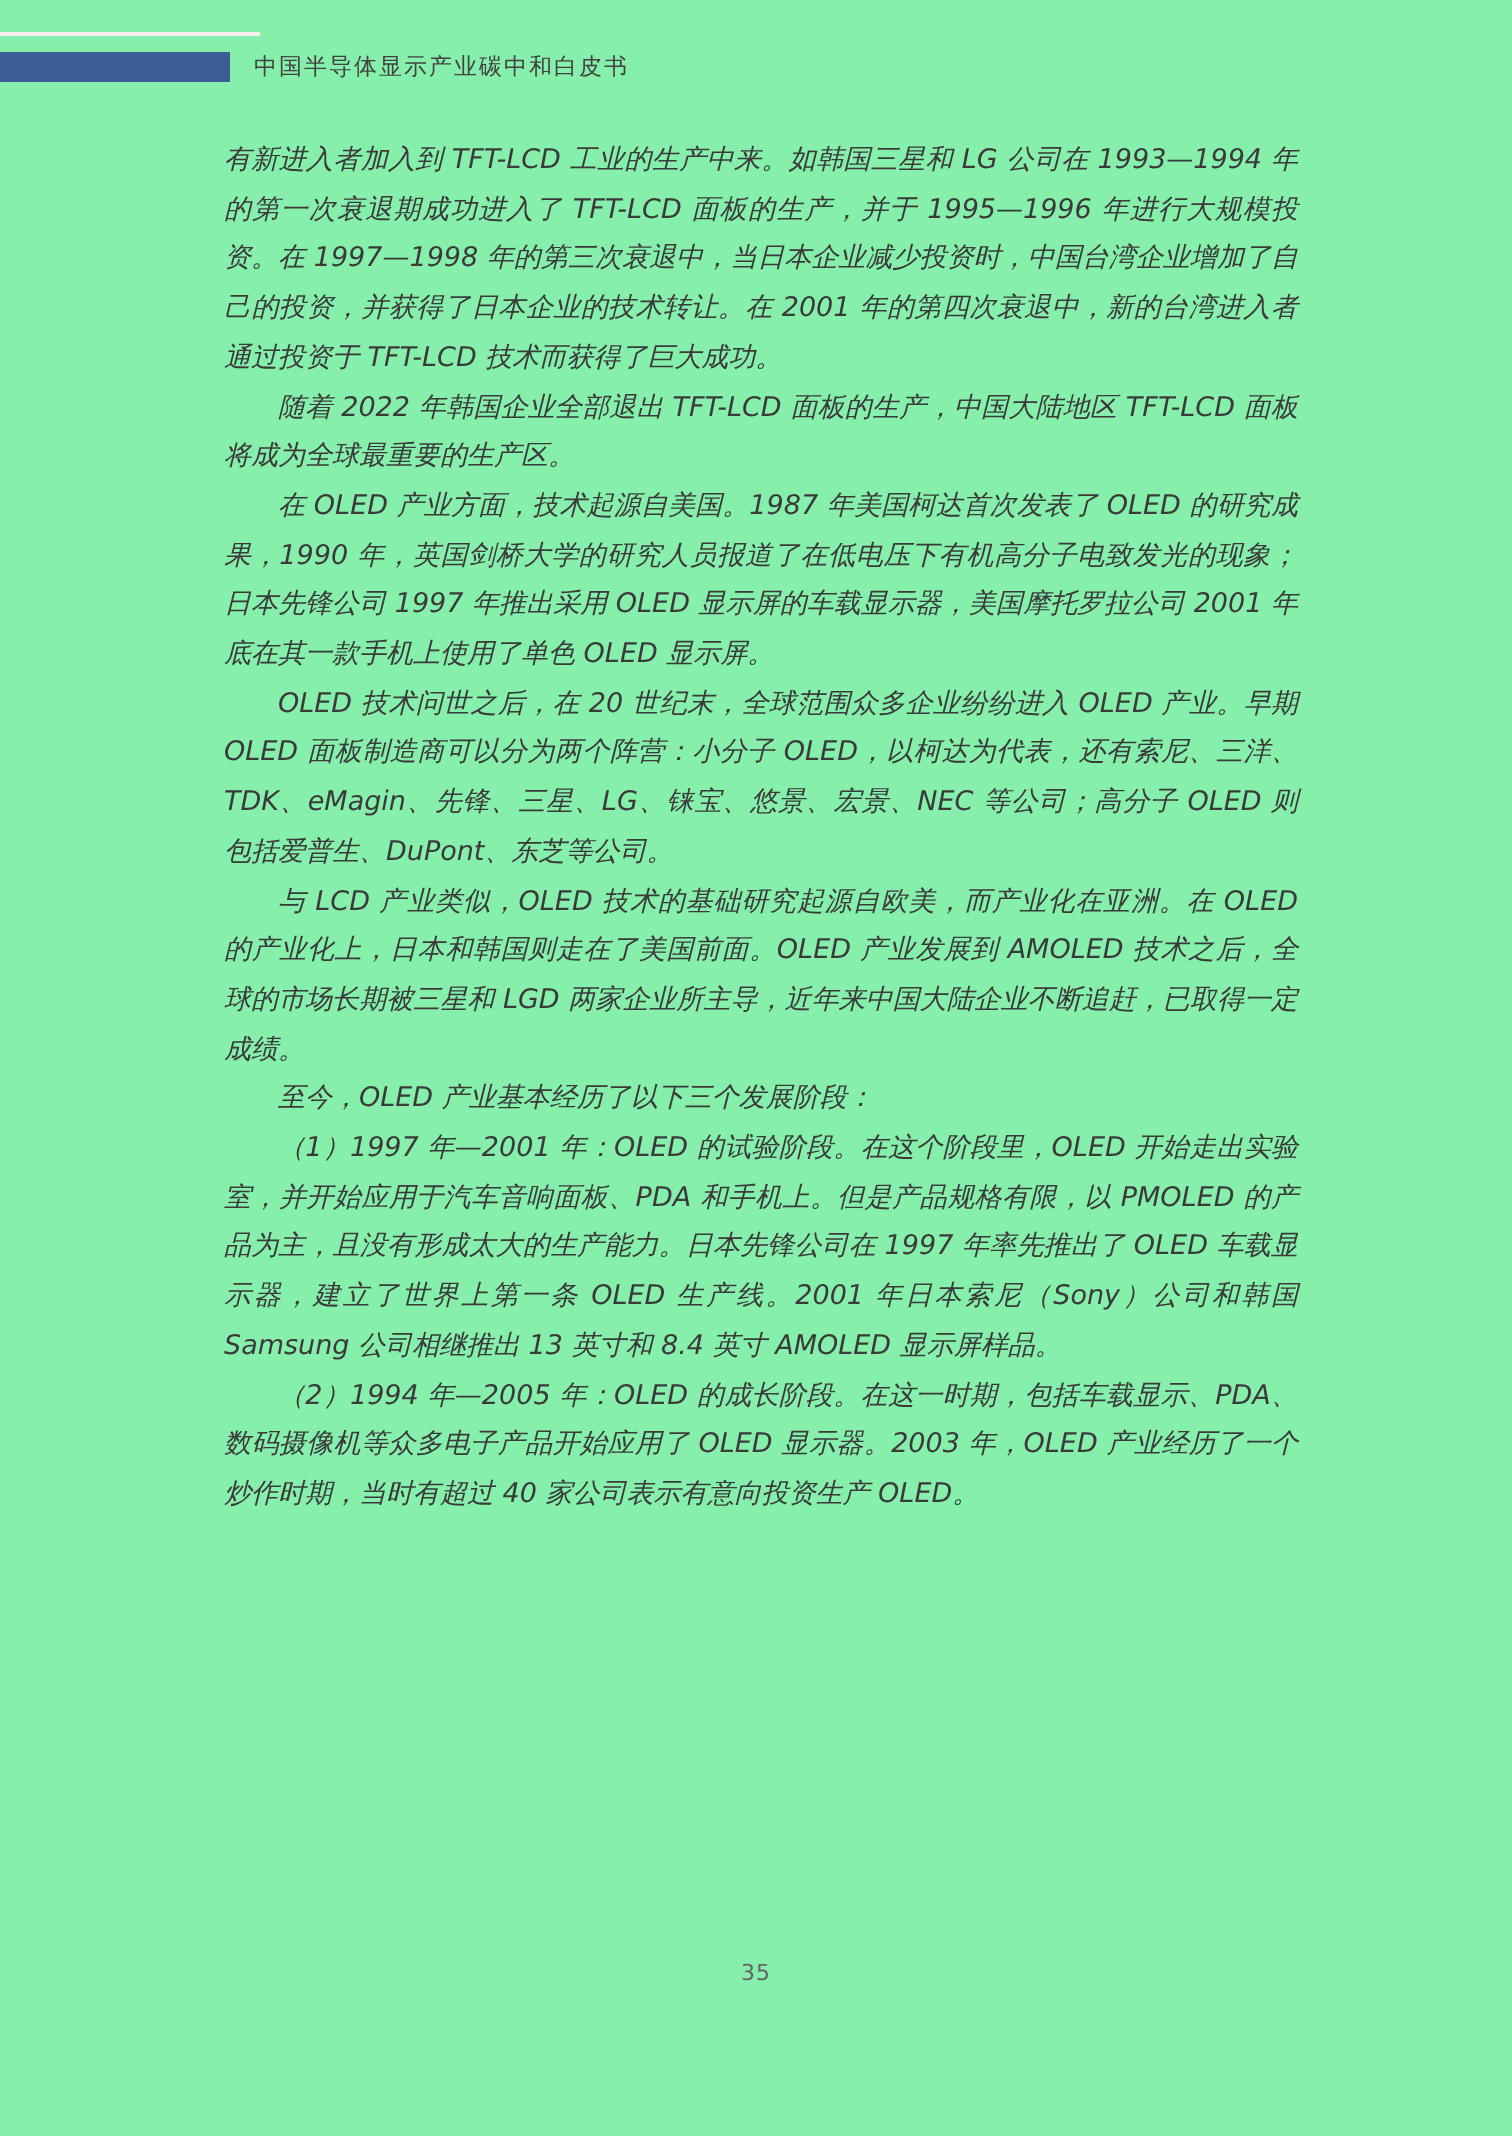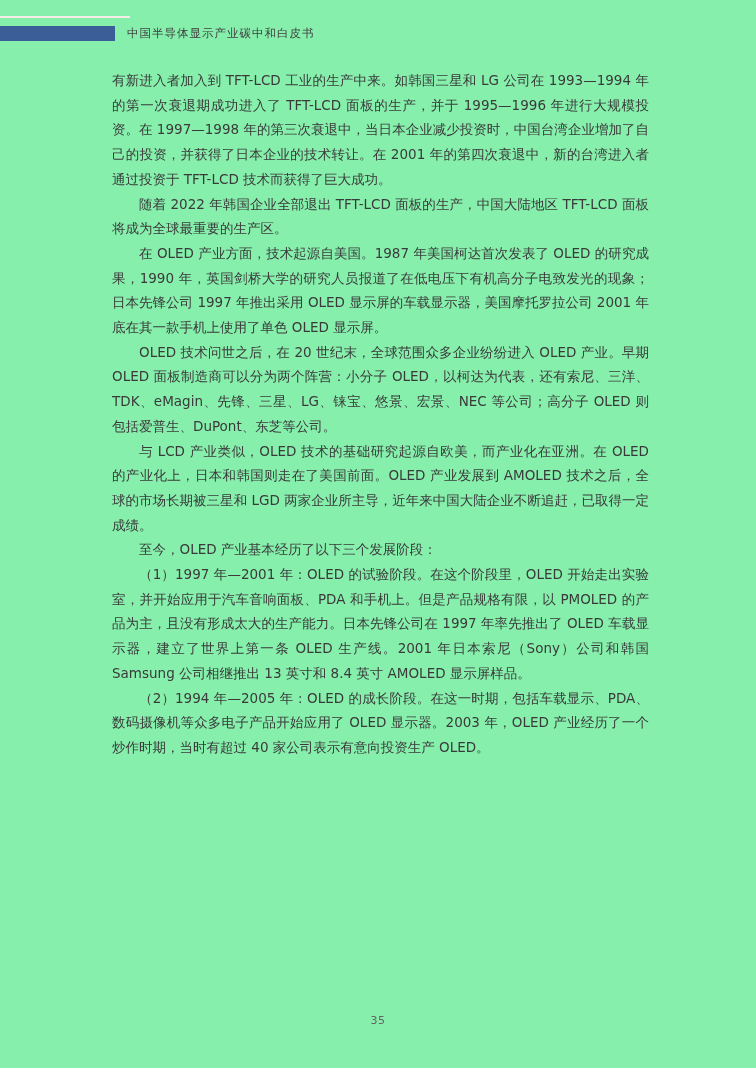--- a/index.html
+++ b/index.html
@@ -51,28 +51,29 @@
     top: 68px;
     width: 537px;
     font-size: 13.5px;
     line-height: 24.7px;
     color: #3a3a3a;
     text-align: justify;
   }
   .body-text p {
     margin: 0;
     padding: 0;
+    font-style: italic;
   }
   .body-text p.indent {
     text-indent: 2em;
   }
   .page-number {
     position: absolute;
     left: 0;
-    top: 1014px;
+    top: 980px;
     width: 756px;
     text-align: center;
     font-size: 11px;
     color: #636363;
     letter-spacing: 0.5px;
   }
 </style>
 </head>
 <body>
 

